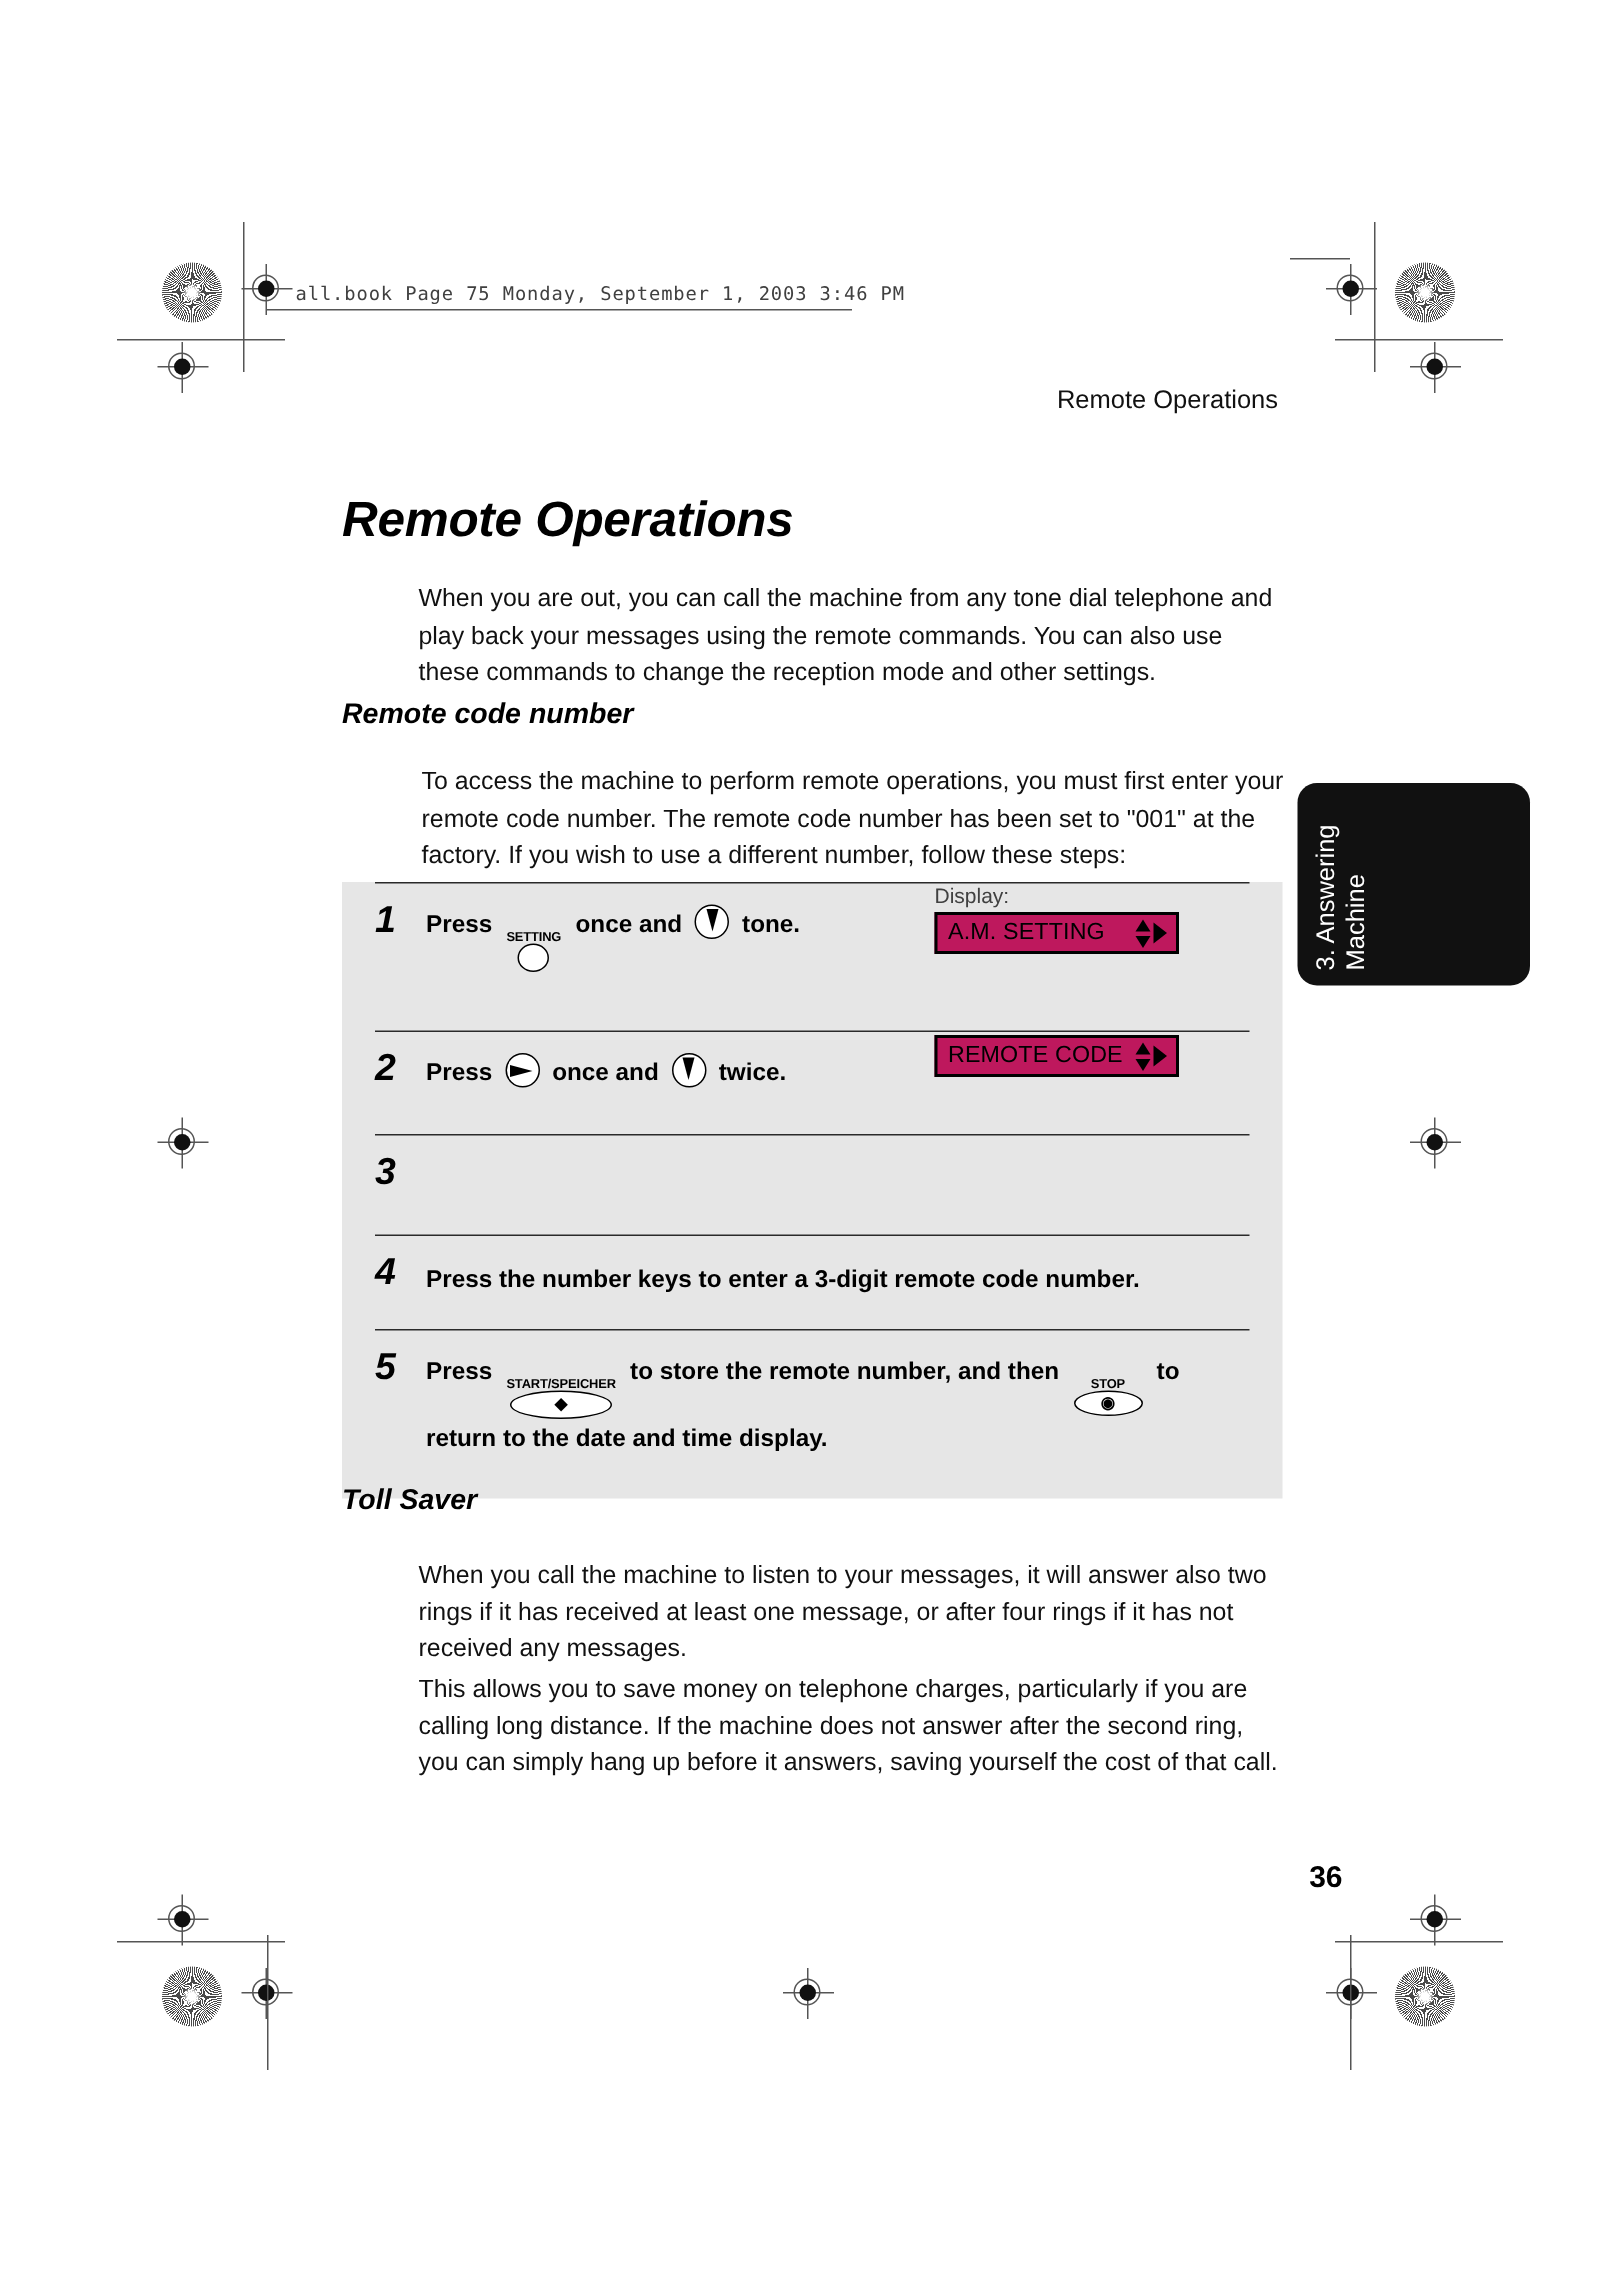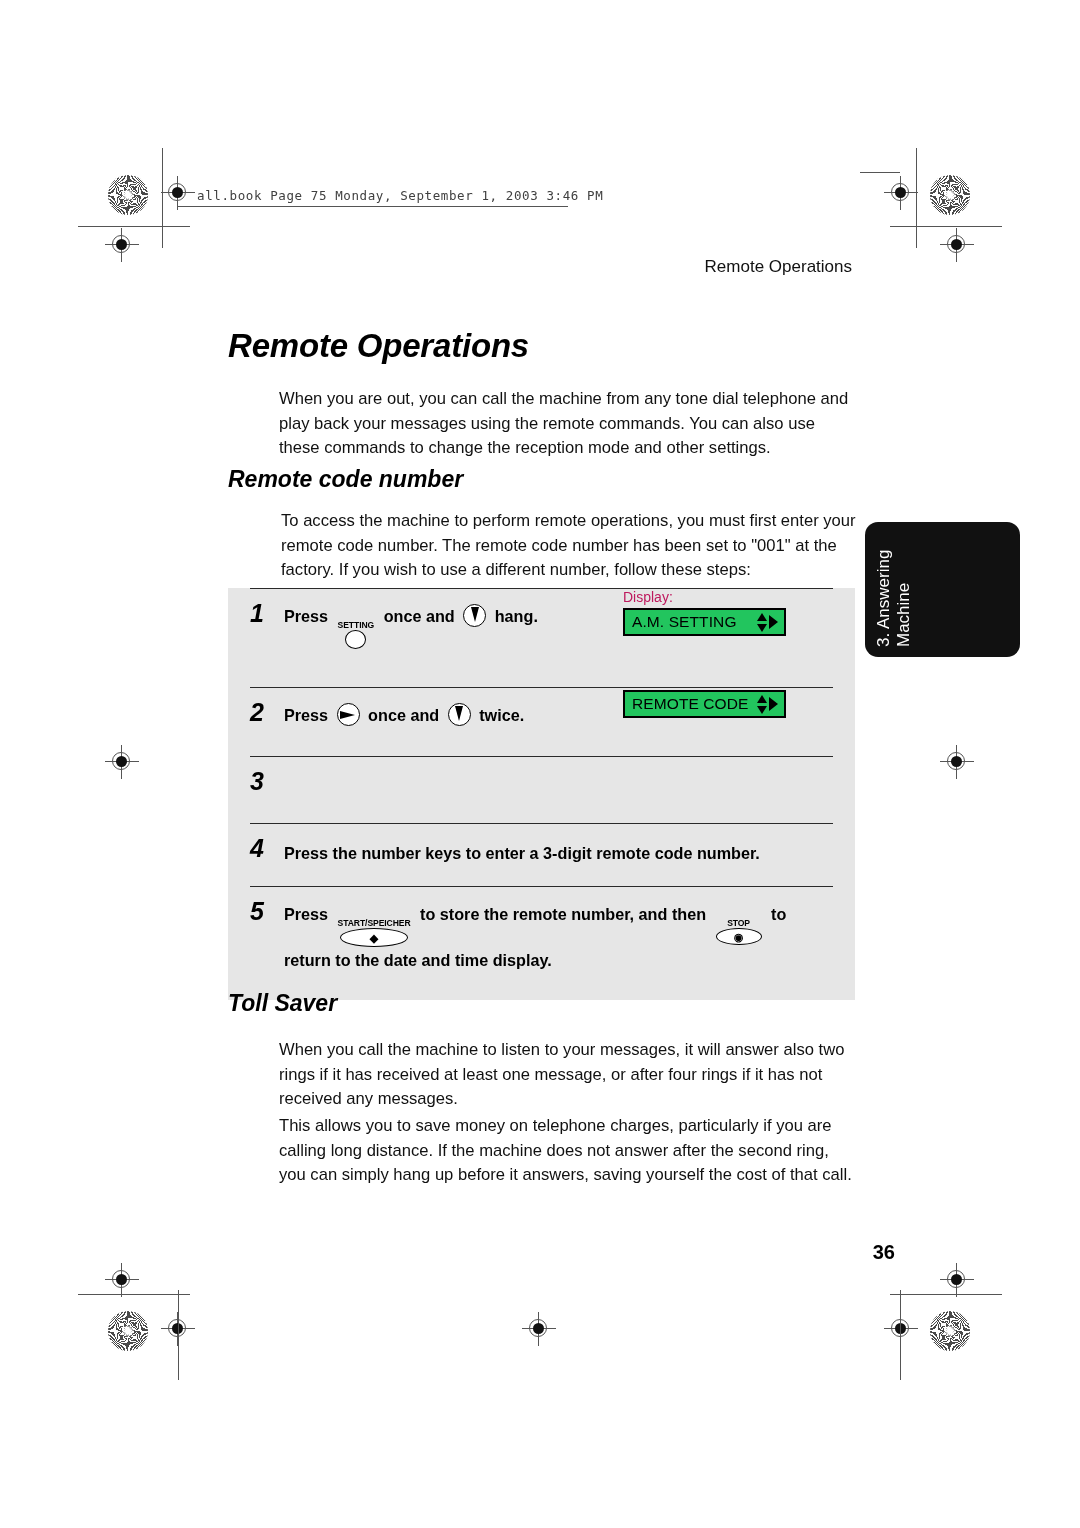--- a/index.html
+++ b/index.html
@@ -108,21 +108,21 @@
   .body-para {
     position: absolute;
     font-size: 16.6px;
     line-height: 24.5px;
     color: #111;
   }
 
   h2.section-title {
     position: absolute;
     margin: 0;
-    font-size: 23px;
+    font-size: 19px;
     font-weight: bold;
     font-style: italic;
     color: #000;
   }
 
   
   .step-table {
     position: absolute;
     left: 228px;
     top: 588px;
@@ -232,29 +232,29 @@
     transform: translate(-50%,-50%);
     font-size: 11px;
     line-height: 11px;
     color: #000;
   }
 
   
   .lcd-label {
     font-size: 14px;
     font-weight: normal;
-    color: #be185d;
+    color: #404040;
     margin-bottom: 3px;
   }
   .lcd {
     display: flex;
     align-items: center;
     justify-content: space-between;
     border: 2.2px solid #000;
-    background: #22c55e;
+    background: #be185d;
     height: 28px;
     width: 163px;
     padding: 0 6px 0 7px;
     box-sizing: border-box;
   }
   .lcd .txt {
     font-size: 15.5px;
     font-weight: normal;
     letter-spacing: 0.1px;
     white-space: nowrap;
@@ -440,21 +440,21 @@
   <div class="step-row first" style="min-height:76px;">
     <div class="step-num">1</div>
     <div class="step-body">
       <span>Press</span>
       <span class="key-oval funktion">
         <span class="cap">SETTING</span>
         <span class="ellipse"></span>
       </span>
       <span>once and</span>
       <span class="key-round down"></span>
-      <span>hang.</span>
+      <span>tone.</span>
     </div>
     <div class="step-display">
       <div class="lcd-label">Display:</div>
       <div class="lcd">
         <span class="txt">A.M. SETTING</span>
         <span class="arrows">
           <span class="ud"></span>
           <span class="rt"></span>
         </span>
       </div>

